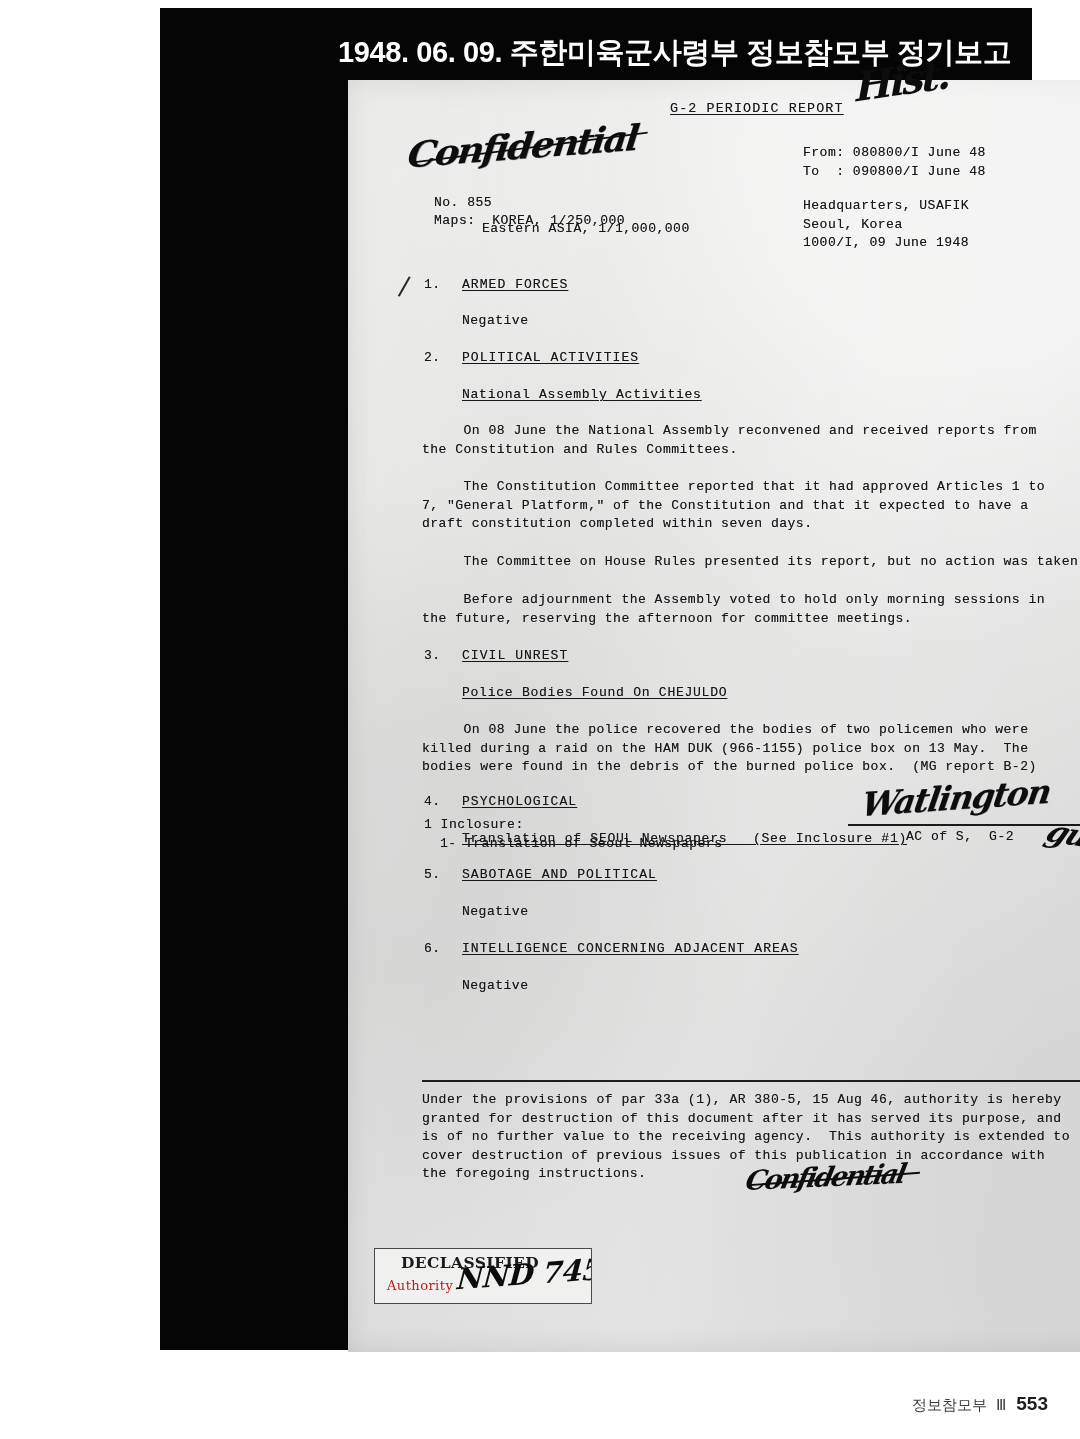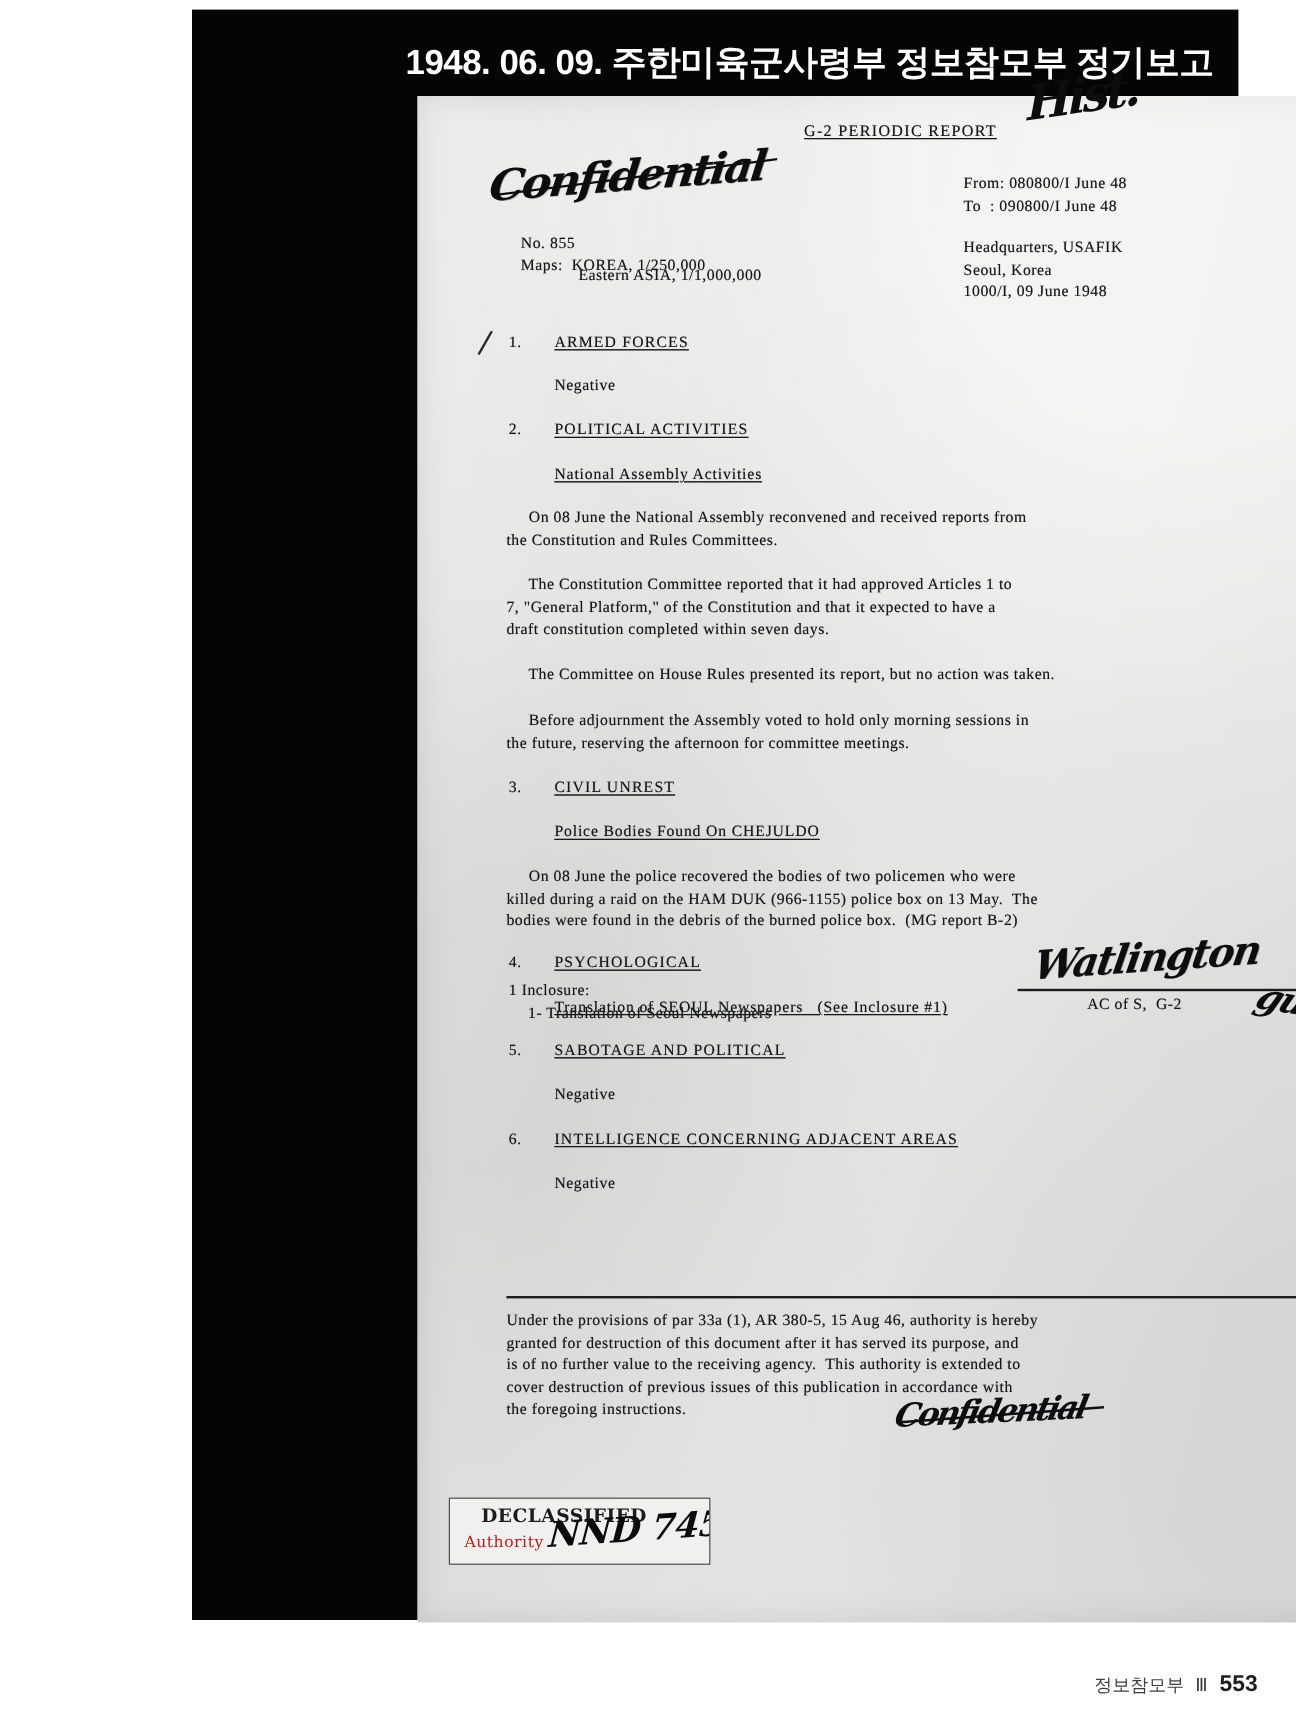--- a/index.html
+++ b/index.html
@@ -75,21 +75,21 @@
     font-family: "Liberation Mono", "DejaVu Sans Mono", monospace;
     font-size: 13.1px;
     line-height: 18.6px;
     color: #16171a;
     letter-spacing: 0.45px;
   }
 
   
   .tx { position: absolute; white-space: pre; }
   .u  { text-decoration: underline; text-underline-offset: 2px; }
-  .blurry { text-shadow: 0 0 .6px rgba(30,30,30,.55); font-family: Liberation Serif, serif; }
+  .blurry { text-shadow: 0 0 .6px rgba(30,30,30,.55); }
 
   #report-title { left: 322px; top: 20px; font-size: 13.4px; letter-spacing: 1.1px; }
 
   #meta-right { left: 455px; top: 64px; }
   #meta-right2 { left: 455px; top: 117px; }
 
   #no-line   { left: 86px; top: 114px; }
   #maps-l1   { left: 86px; top: 132px; }
   #maps-l2   { left: 134px; top: 140px; }
 

